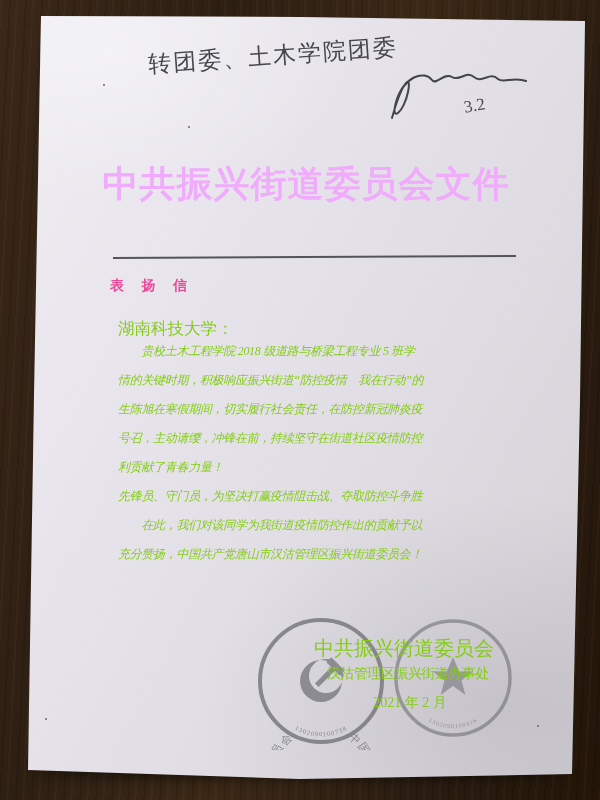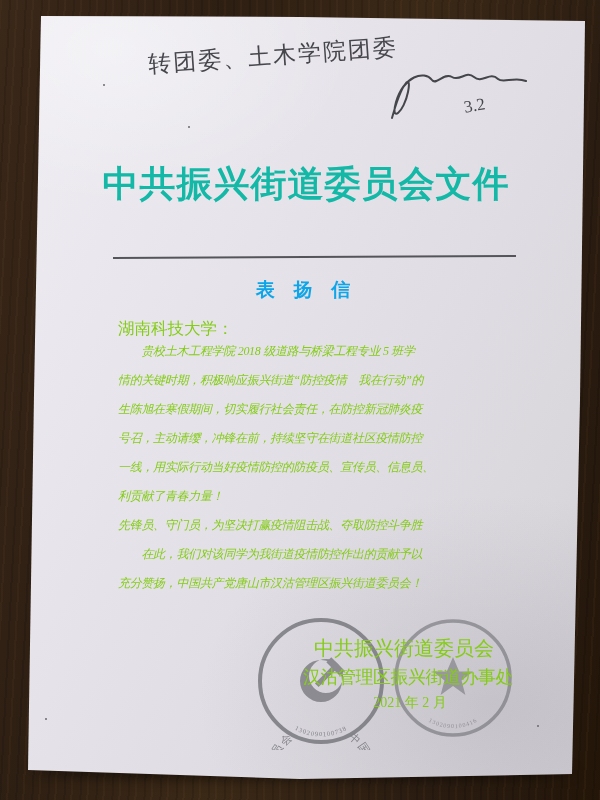--- a/index.html
+++ b/index.html
@@ -28,34 +28,34 @@
 
   
   .hand-note{left:148px;top:40px;width:260px;font-size:23px;letter-spacing:2px;
         color:#46464d;transform:rotate(-4deg);font-family:cursive;z-index:6;}
   .hand-date{left:464px;top:96px;font-size:17px;color:#46464d;transform:rotate(-10deg);
         font-family:cursive;z-index:6;}
   .hand-sign{left:382px;top:56px;z-index:6;}
 
   
   .letterhead{left:70px;top:160px;width:472px;text-align:center;font-size:36px;
-        font-weight:bold;letter-spacing:1px;color:#14b8a6;white-space:nowrap;z-index:4;}
+        font-weight:bold;letter-spacing:1px;color:#f0abfc;white-space:nowrap;z-index:4;}
   .rule{left:113px;top:256px;width:403px;height:2px;background:#54545b;
         transform:rotate(-0.3deg);z-index:4;}
 
   
-  .doc-heading{left:103px;top:277px;width:400px;text-align:center;font-size:19px;
-        letter-spacing:7px;text-indent:7px;font-weight:600;color:#0ea5e9;z-index:4;}
+  .doc-heading{left:103px;top:277px;width:400px;text-align:left;font-size:14px;
+        letter-spacing:7px;text-indent:7px;font-weight:600;color:#ec4899;z-index:4;}
   .salutation{left:118px;top:318px;font-size:16.5px;z-index:4;}
   .body{left:118px;top:337px;width:406px;font-size:12px;line-height:29px;
         letter-spacing:-0.3px;z-index:4;font-style:italic;}
   .body-line{white-space:nowrap;}
 
   .signoff-committee{left:244px;top:635px;width:320px;text-align:center;font-size:20px;z-index:4;}
-  .signoff-office{left:248px;top:665px;width:320px;text-align:center;font-size:18px;
+  .signoff-office{left:248px;top:665px;width:320px;text-align:center;font-size:14px;
         letter-spacing:-0.5px;z-index:4;}
   .signoff-date{left:250px;top:694px;width:320px;text-align:center;font-size:14px;z-index:4;}
 
   
   .seal{z-index:3;filter:blur(.4px);}
   .seal text{font-family:"Liberation Serif","DejaVu Serif",serif;}
   .seal-left{left:252px;top:612px;opacity:.8;}
   .seal-right{left:390px;top:615px;opacity:.62;}
 
   .speck{width:2px;height:2px;border-radius:50%;background:#6a6a6e;z-index:5;}
@@ -80,21 +80,20 @@
   <div class="abs letterhead">中共振兴街道委员会文件</div>
   <div class="abs rule"></div>
 
   <div class="abs doc-heading ink">表 扬 信</div>
   <div class="abs salutation ink">湖南科技大学：</div>
   <div class="abs body ink">
       <div class="body-line">　　贵校土木工程学院 2018 级道路与桥梁工程专业 5 班学</div>
       <div class="body-line">情的关键时期，积极响应振兴街道“防控疫情　我在行动”的</div>
       <div class="body-line">生陈旭在寒假期间，切实履行社会责任，在防控新冠肺炎疫</div>
       <div class="body-line">号召，主动请缨，冲锋在前，持续坚守在街道社区疫情防控</div>
-      <div class="body-line">一线，用实际行动当好疫情防控的防疫员、宣传员、信息员、</div>
       <div class="body-line">利贡献了青春力量！</div>
       <div class="body-line">先锋员、守门员，为坚决打赢疫情阻击战、夺取防控斗争胜</div>
       <div class="body-line">　　在此，我们对该同学为我街道疫情防控作出的贡献予以</div>
       <div class="body-line">充分赞扬，中国共产党唐山市汉沽管理区振兴街道委员会！</div>
     </div>
 
   <div class="abs signoff-committee ink">中共振兴街道委员会</div>
   <div class="abs signoff-office ink">汉沽管理区振兴街道办事处</div>
   <div class="abs signoff-date ink">2021 年 2 月</div>
 

